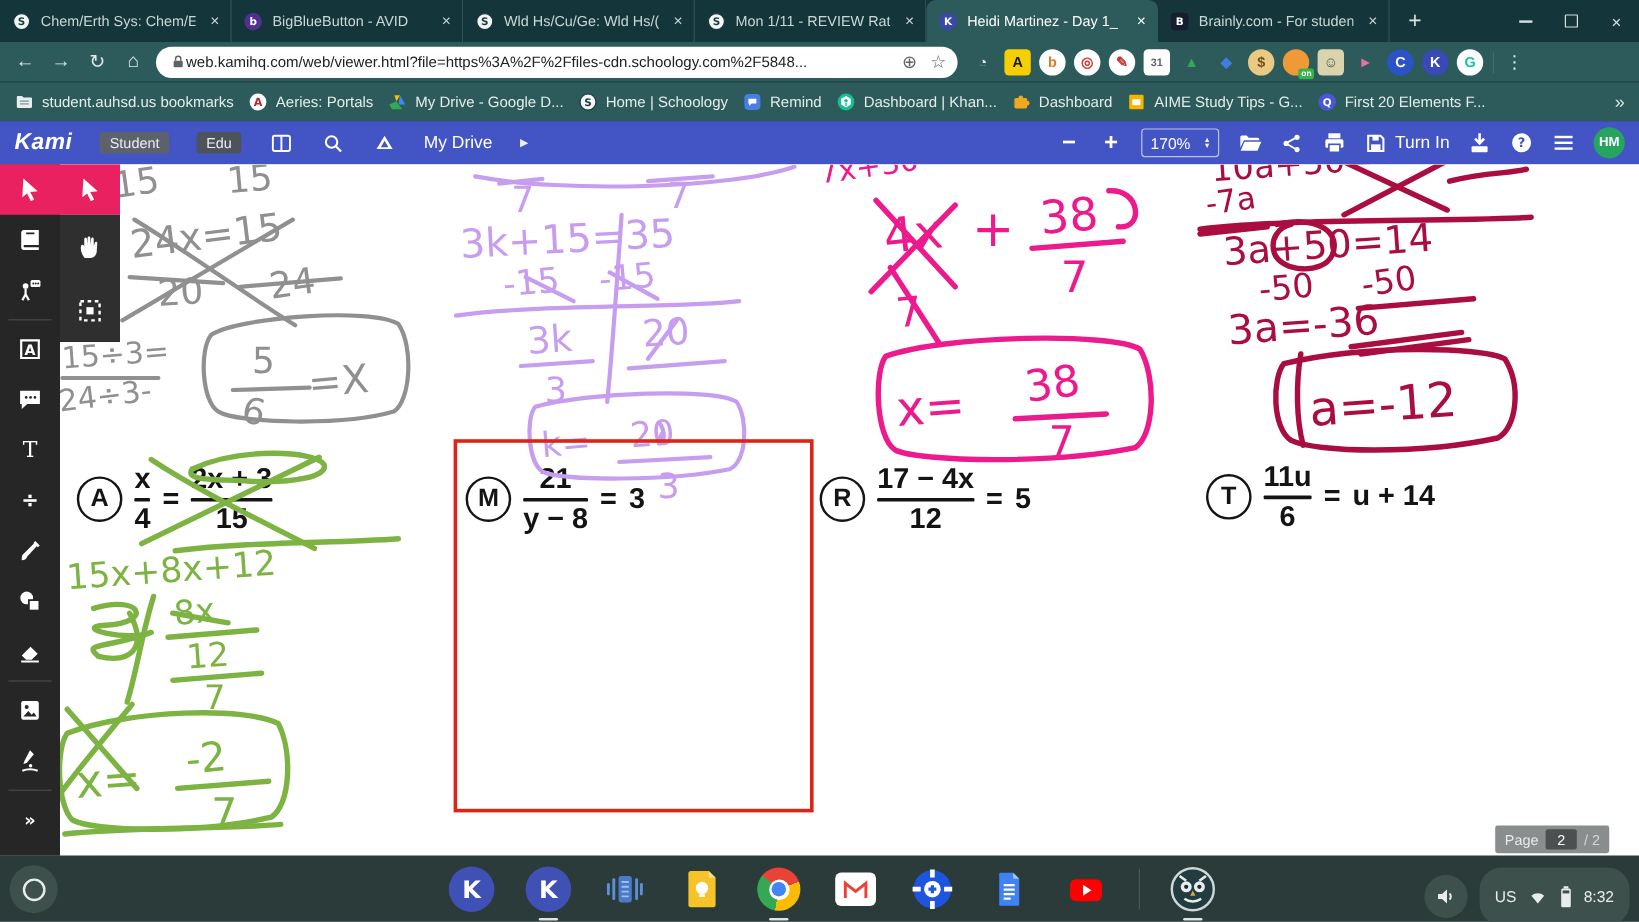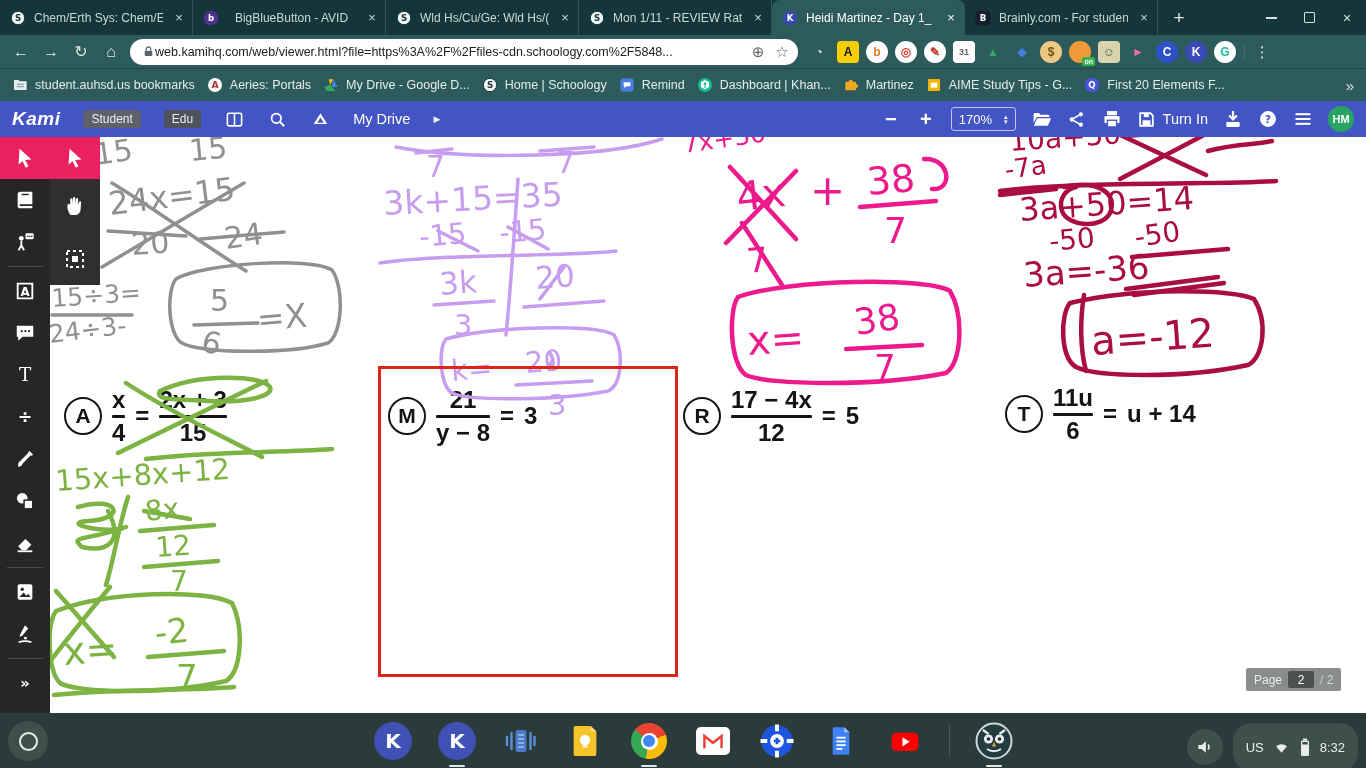--- a/index.html
+++ b/index.html
@@ -5,21 +5,21 @@
   html,body{margin:0;padding:0;}
   body{width:1366px;height:768px;overflow:hidden;background:#14363a;font-family:"Liberation Sans",sans-serif;-webkit-font-smoothing:antialiased;}
   svg{display:block;}
   
   .tabstrip{height:35px;background:#14363a;display:flex;align-items:flex-end;}
   #tabs{display:flex;height:35px;}
   .tab{width:193px;height:35px;box-sizing:border-box;display:flex;align-items:center;gap:8px;padding:0 6px 0 10px;color:#c9d8d6;font-size:12px;position:relative;}
   .tab:not(.active){box-shadow:inset -1px 0 0 rgba(255,255,255,0.14);}
   .tab.active{background:#2d5a5a;border-radius:8px 8px 0 0;color:#fff;box-shadow:none;}
   .favicon{width:16px;height:16px;border-radius:50%;flex:0 0 16px;}
-  .tab-title{flex:1;white-space:nowrap;overflow:hidden;text-align:center;}
+  .tab-title{flex:1;white-space:nowrap;overflow:hidden;}
   .tab-close{width:16px;height:16px;display:flex;align-items:center;justify-content:center;font-size:13px;border-radius:50%;flex:0 0 16px;}
   .newtab{width:30px;height:30px;margin:0 0 2px 6px;display:flex;align-items:center;justify-content:center;color:#d6e2e0;font-size:19px;}
   .wincontrols{margin-left:auto;display:flex;align-items:center;height:35px;}
   .winbtn{width:38px;height:35px;display:flex;align-items:center;justify-content:center;color:#d6e2e0;font-size:14px;}
   .minbar{width:11px;height:2px;background:#d6e2e0;}
   .maxbox{width:9px;height:9px;border:1.5px solid #d6e2e0;border-radius:1px;}
   
   .toolbar{height:33px;background:#2d5a5a;display:flex;align-items:center;padding:0 6px;}
   .navbtn{width:30px;height:28px;display:flex;align-items:center;justify-content:center;color:#dbe7e4;font-size:16px;}
   .urlpill{width:668px;height:26px;background:#fff;border-radius:14px;display:flex;align-items:center;padding:0 4px 0 12px;margin-left:4px;box-sizing:border-box;}
@@ -61,21 +61,21 @@
   .flyout .panel{width:50px;background:#2f2f2f;display:flex;flex-direction:column;}
   .flyout .cell{height:53px;display:flex;align-items:center;justify-content:center;}
   .canvas{position:absolute;left:50px;top:0;width:1316px;height:576px;background:#fff;overflow:hidden;}
   .anno{position:absolute;left:0;top:0;z-index:3;pointer-events:none;}
   .problem{position:absolute;display:flex;align-items:center;gap:10px;color:#141414;font-weight:bold;z-index:1;}
   .pcircle{width:34px;height:34px;border:2.5px solid #141414;border-radius:50%;display:flex;align-items:center;justify-content:center;font-size:21px;flex:0 0 34px;}
   .frac{display:inline-flex;flex-direction:column;align-items:center;font-size:24px;line-height:1.08;}
   .frac .bar{align-self:stretch;height:3px;background:#141414;margin:2px 0;border-radius:1px;}
   .peq{font-size:24px;}
   .redbox{position:absolute;left:328px;top:229px;width:294px;height:305px;border:3px solid #de2417;z-index:4;}
-  .pagebox{position:absolute;left:1196px;top:531px;height:23px;background:rgba(128,132,132,.93);border-radius:2px;display:flex;align-items:center;gap:6px;padding:0 8px;font-size:12px;color:#eaeaea;z-index:6;}
+  .pagebox{position:absolute;left:1196px;top:551px;height:23px;background:rgba(128,132,132,.93);border-radius:2px;display:flex;align-items:center;gap:6px;padding:0 8px;font-size:12px;color:#eaeaea;z-index:6;}
   .pageinput{width:26px;height:17px;background:#4d5050;border-radius:2px;display:flex;align-items:center;justify-content:center;color:#fff;}
   .pagetotal{color:#d3d6d6;}
   
   .shelf{height:56px;background:#2b3b39;position:relative;}
   .launcher{position:absolute;left:8px;top:8px;width:40px;height:40px;border-radius:50%;background:#3e504c;display:flex;align-items:center;justify-content:center;}
   .launchring{width:15px;height:15px;border:2.5px solid #e8ecec;border-radius:50%;}
   #apps{position:absolute;left:373px;top:8px;display:flex;align-items:center;gap:24px;height:40px;}
   .app{width:40px;height:40px;display:flex;align-items:center;justify-content:center;position:relative;}
   .app.running::after{content:"";position:absolute;bottom:-6px;left:12px;width:16px;height:2.5px;background:#dfe6e4;border-radius:2px;}
   .appsep{width:1px;height:34px;background:#465854;}
@@ -265,21 +265,21 @@
         <span>Dashboard | Khan...</span>
       </span>
       <span class="bm">
         <span>
           <svg width="16" height="16" viewBox="0 0 24 24">
             <rect x="3.5" y="7" width="16" height="13" rx="2" fill="#f0a81e"></rect>
             <circle cx="11.5" cy="7" r="3" fill="#f0a81e"></circle>
             <circle cx="19.5" cy="13.5" r="3" fill="#f0a81e"></circle>
           </svg>
         </span>
-        <span>Martinez</span>
+        <span>Dashboard</span>
       </span>
       <span class="bm">
         <span>
           <svg width="16" height="16" viewBox="0 0 24 24">
             <rect x="3" y="3" width="18" height="18" rx="1.5" fill="#f4b400"></rect>
             <rect x="7" y="8.5" width="10" height="7.5" fill="#fff"></rect>
           </svg>
         </span>
         <span>AIME Study Tips - G...</span>
       </span>

